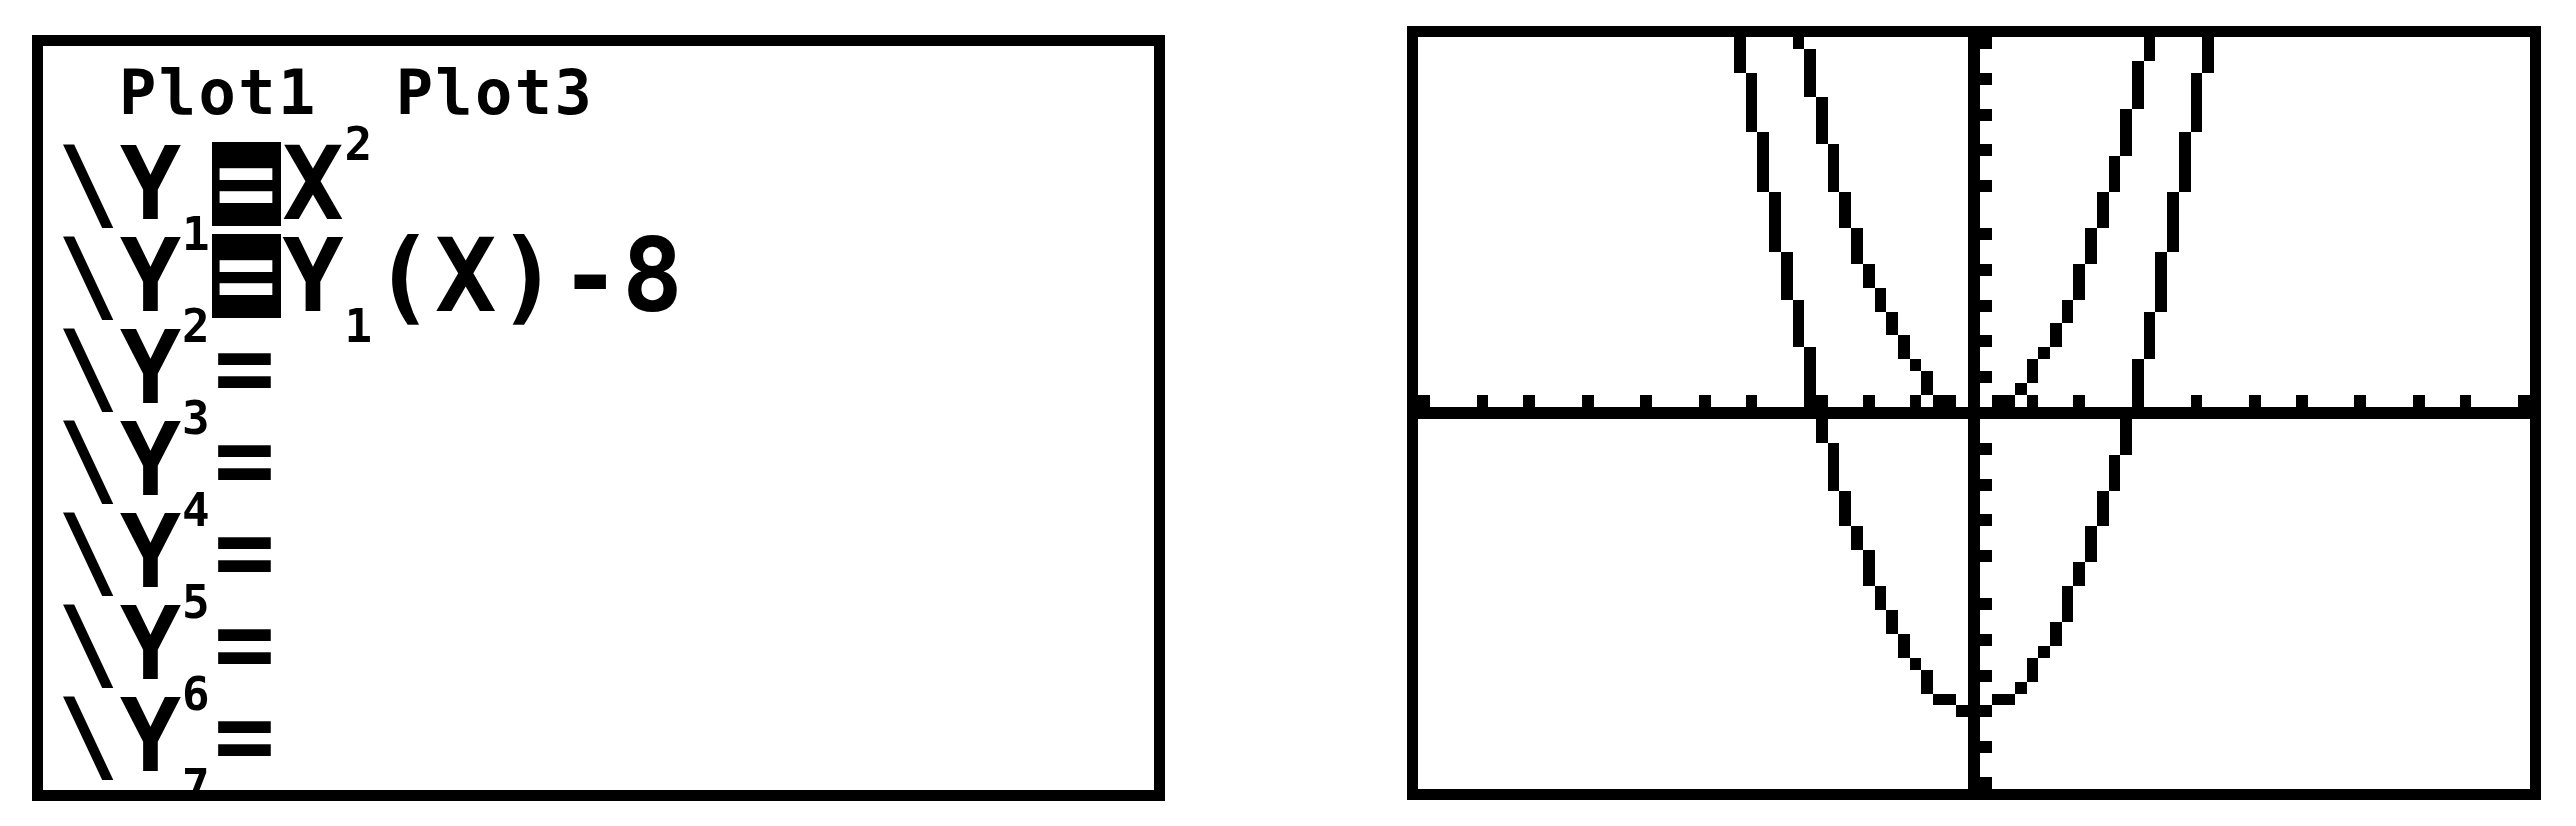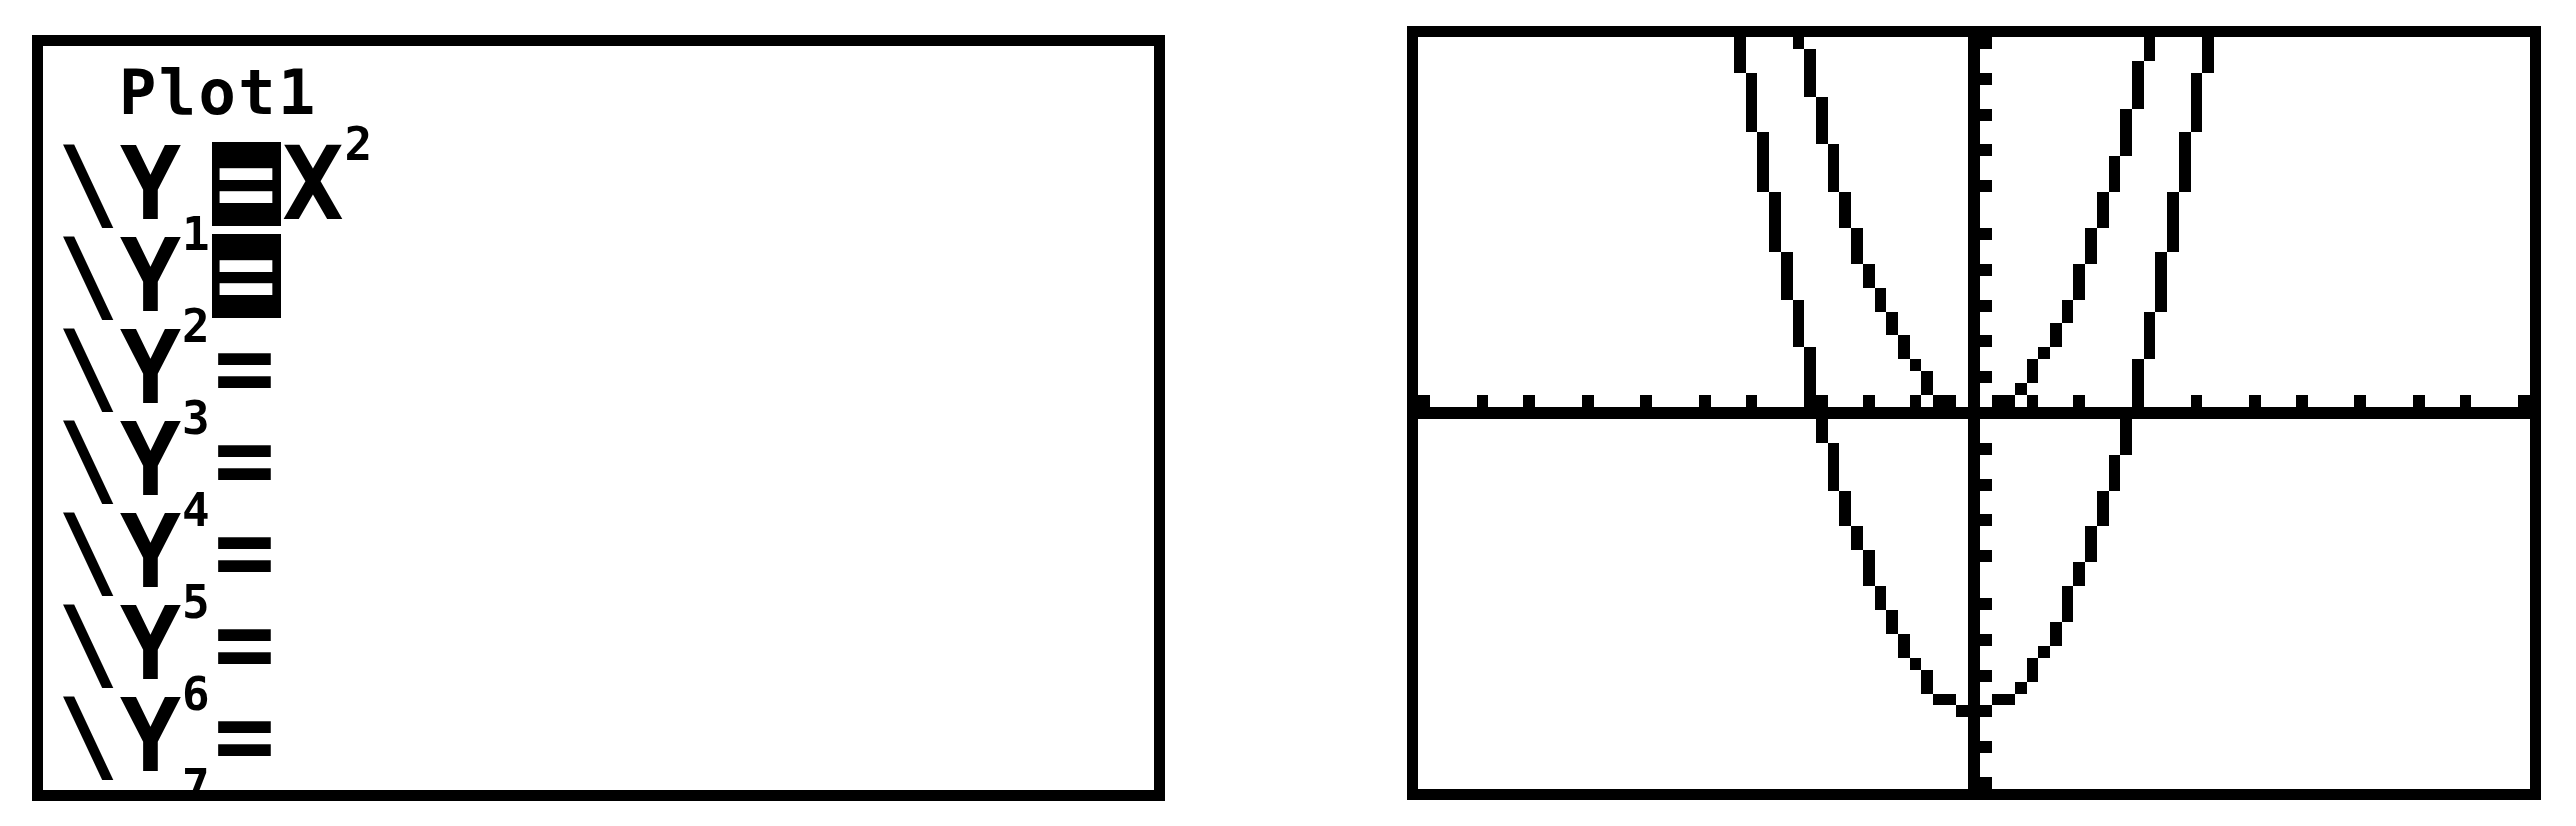--- a/index.html
+++ b/index.html
@@ -53,24 +53,25 @@
   .screen.right svg { display: block; width: 100%; height: 100%; }
 </style>
 </head>
 <body>
 
 <div class="canvas">
 
   <div class="screen left">
     <div class="hdr-row">
       <span>Plot1</span>
+      <span>Plot3</span>
     </div>
     <div id="y-rows">
         <div class="yrow"><span class="slash">\</span><span>Y<sub>1</sub></span><span class="eq sel">=</span><span class="expr">X<sup>2</sup></span></div>
-        <div class="yrow"><span class="slash">\</span><span>Y<sub>2</sub></span><span class="eq sel">=</span></div>
+        <div class="yrow"><span class="slash">\</span><span>Y<sub>2</sub></span><span class="eq sel">=</span><span class="expr">Y<sub>1</sub>(X)-8</span></div>
         <div class="yrow"><span class="slash">\</span><span>Y<sub>3</sub></span><span class="eq">=</span><span class="expr"></span></div>
         <div class="yrow"><span class="slash">\</span><span>Y<sub>4</sub></span><span class="eq">=</span><span class="expr"></span></div>
         <div class="yrow"><span class="slash">\</span><span>Y<sub>5</sub></span><span class="eq">=</span><span class="expr"></span></div>
         <div class="yrow"><span class="slash">\</span><span>Y<sub>6</sub></span><span class="eq">=</span><span class="expr"></span></div>
         <div class="yrow"><span class="slash">\</span><span>Y<sub>7</sub></span><span class="eq">=</span><span class="expr"></span></div>
       </div>
   </div>
 
   <div class="screen right">
     <svg id="graph" viewBox="0 0 95 63" preserveAspectRatio="none">

